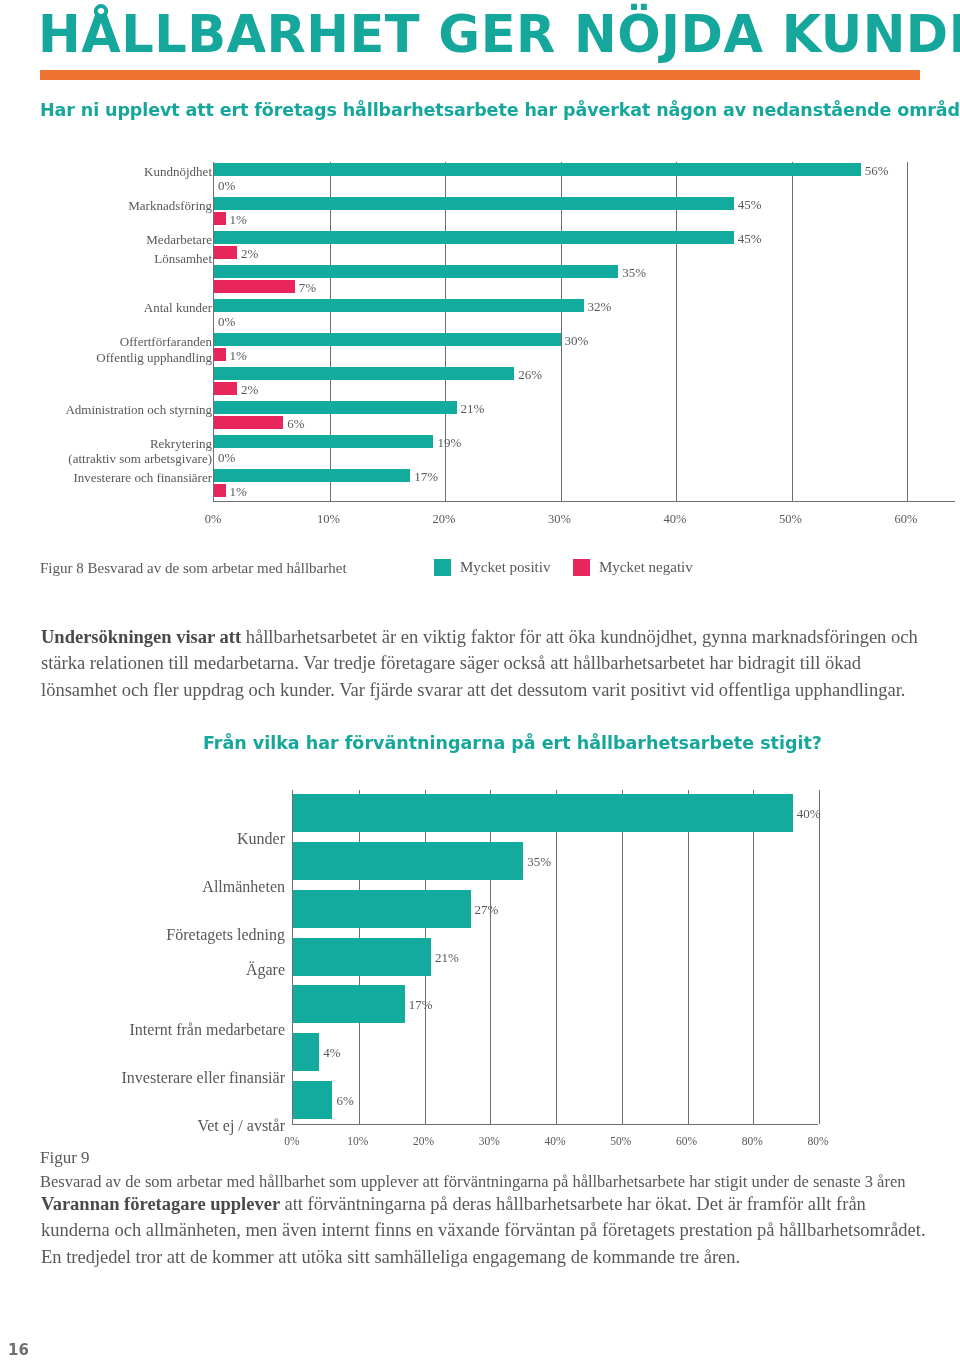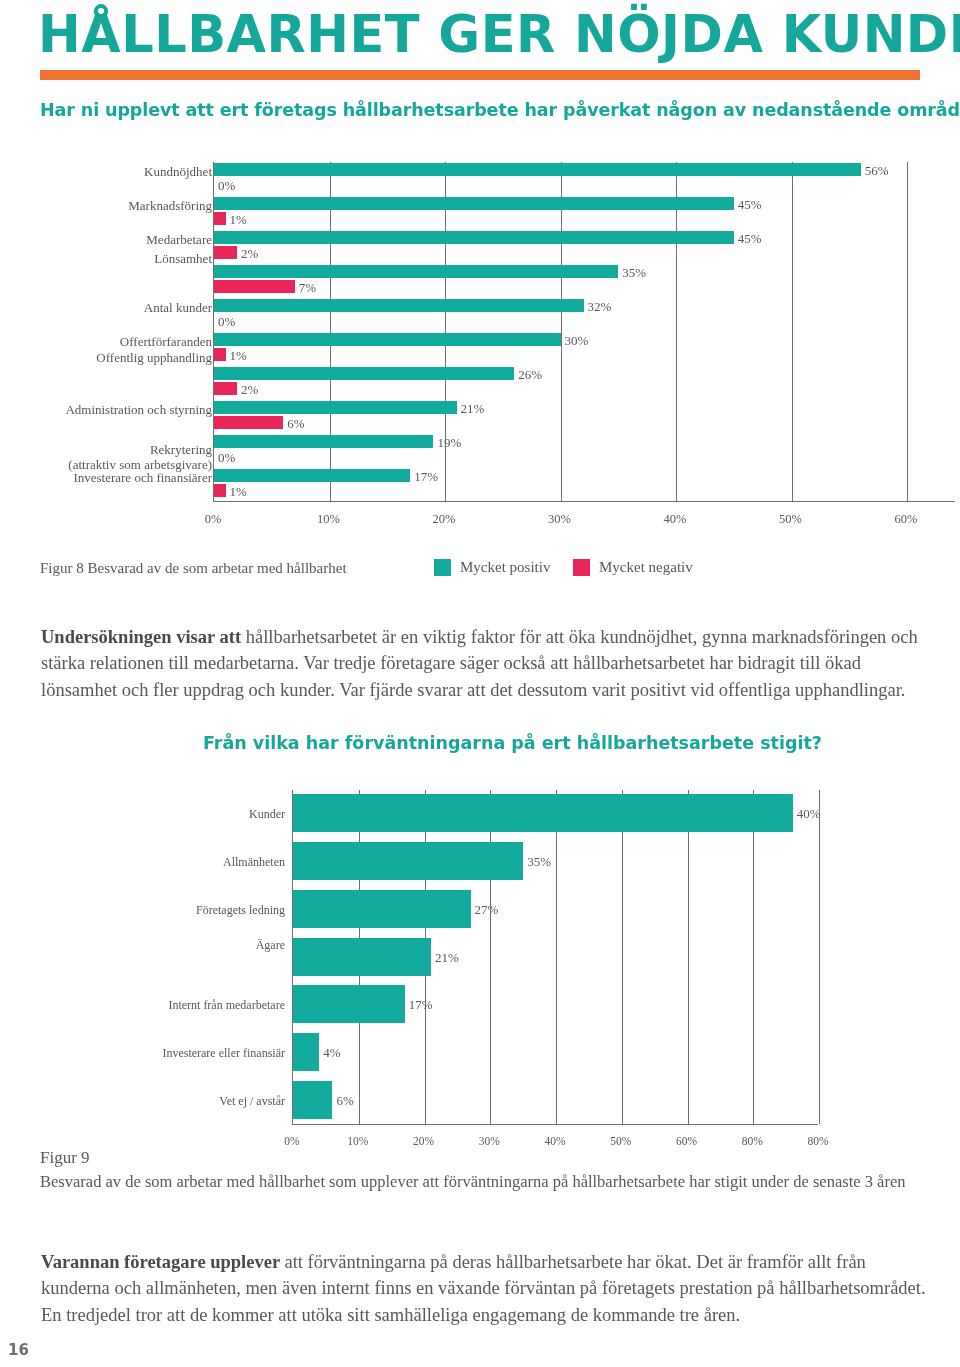--- a/index.html
+++ b/index.html
@@ -128,38 +128,38 @@
   .body-text {
     position: absolute;
     font-family: "Liberation Serif", serif;
     font-size: 18.5px;
     line-height: 1.44;
     color: #58585a;
     text-align: left;
   }
   .body-text b { font-weight: 700; color: #4a4a4c; }
   #para1 { left: 41px; top: 605px; width: 890px; }
-  #para2 { left: 41px; top: 1230px; width: 890px; }
+  #para2 { left: 41px; top: 1172px; width: 890px; }
 
   
   .subtitle2 {
     position: absolute;
     left: 203px;
     top: 733px;
     font-family: "DejaVu Sans", sans-serif;
     font-weight: 700;
     font-size: 17.5px;
     color: #16a79c;
     white-space: nowrap;
   }
 
   
   #chart2 { left: 0; top: 788px; width: 960px; height: 400px; }
   #chart2 .plot { left: 292px; top: 2px; width: 526px; height: 335px; }
-  #chart2 .cat-label { right: 675px; font-size: 12px; }
+  #chart2 .cat-label { right: 675px; font-size: 16px; margin-top: 22px; }
   #chart2 .tick-label { top: 347px; width: 60px; font-size: 11.5px; }
 
   
   .fig9-label {
     position: absolute;
     left: 40px;
     top: 1148px;
     font-size: 17px;
     color: #58585a;
   }
@@ -242,21 +242,21 @@
     </div>
   <div id="chart1-labels">
       <div class="cat-label" style="top: 5px;">Kundnöjdhet</div>
       <div class="cat-label" style="top: 39px;">Marknadsföring</div>
       <div class="cat-label" style="top: 73px;">Medarbetare</div>
       <div class="cat-label" style="top: 92px;">Lönsamhet</div>
       <div class="cat-label" style="top: 141px;">Antal kunder</div>
       <div class="cat-label" style="top: 175px;">Offertförfaranden</div>
       <div class="cat-label" style="top: 191px;">Offentlig upphandling</div>
       <div class="cat-label" style="top: 243px;">Administration och styrning</div>
-      <div class="cat-label" style="top: 283px;">Rekrytering<br>(attraktiv som arbetsgivare)</div>
+      <div class="cat-label" style="top: 277px;">Rekrytering<br>(attraktiv som arbetsgivare)</div>
       <div class="cat-label" style="top: 311px;">Investerare och finansiärer</div>
     </div>
   <div id="chart1-ticks">
       <div class="tick-label" style="left: 183px;">0%</div>
       <div class="tick-label" style="left: 298.5px;">10%</div>
       <div class="tick-label" style="left: 414px;">20%</div>
       <div class="tick-label" style="left: 529.5px;">30%</div>
       <div class="tick-label" style="left: 645px;">40%</div>
       <div class="tick-label" style="left: 760.5px;">50%</div>
       <div class="tick-label" style="left: 876px;">60%</div>

